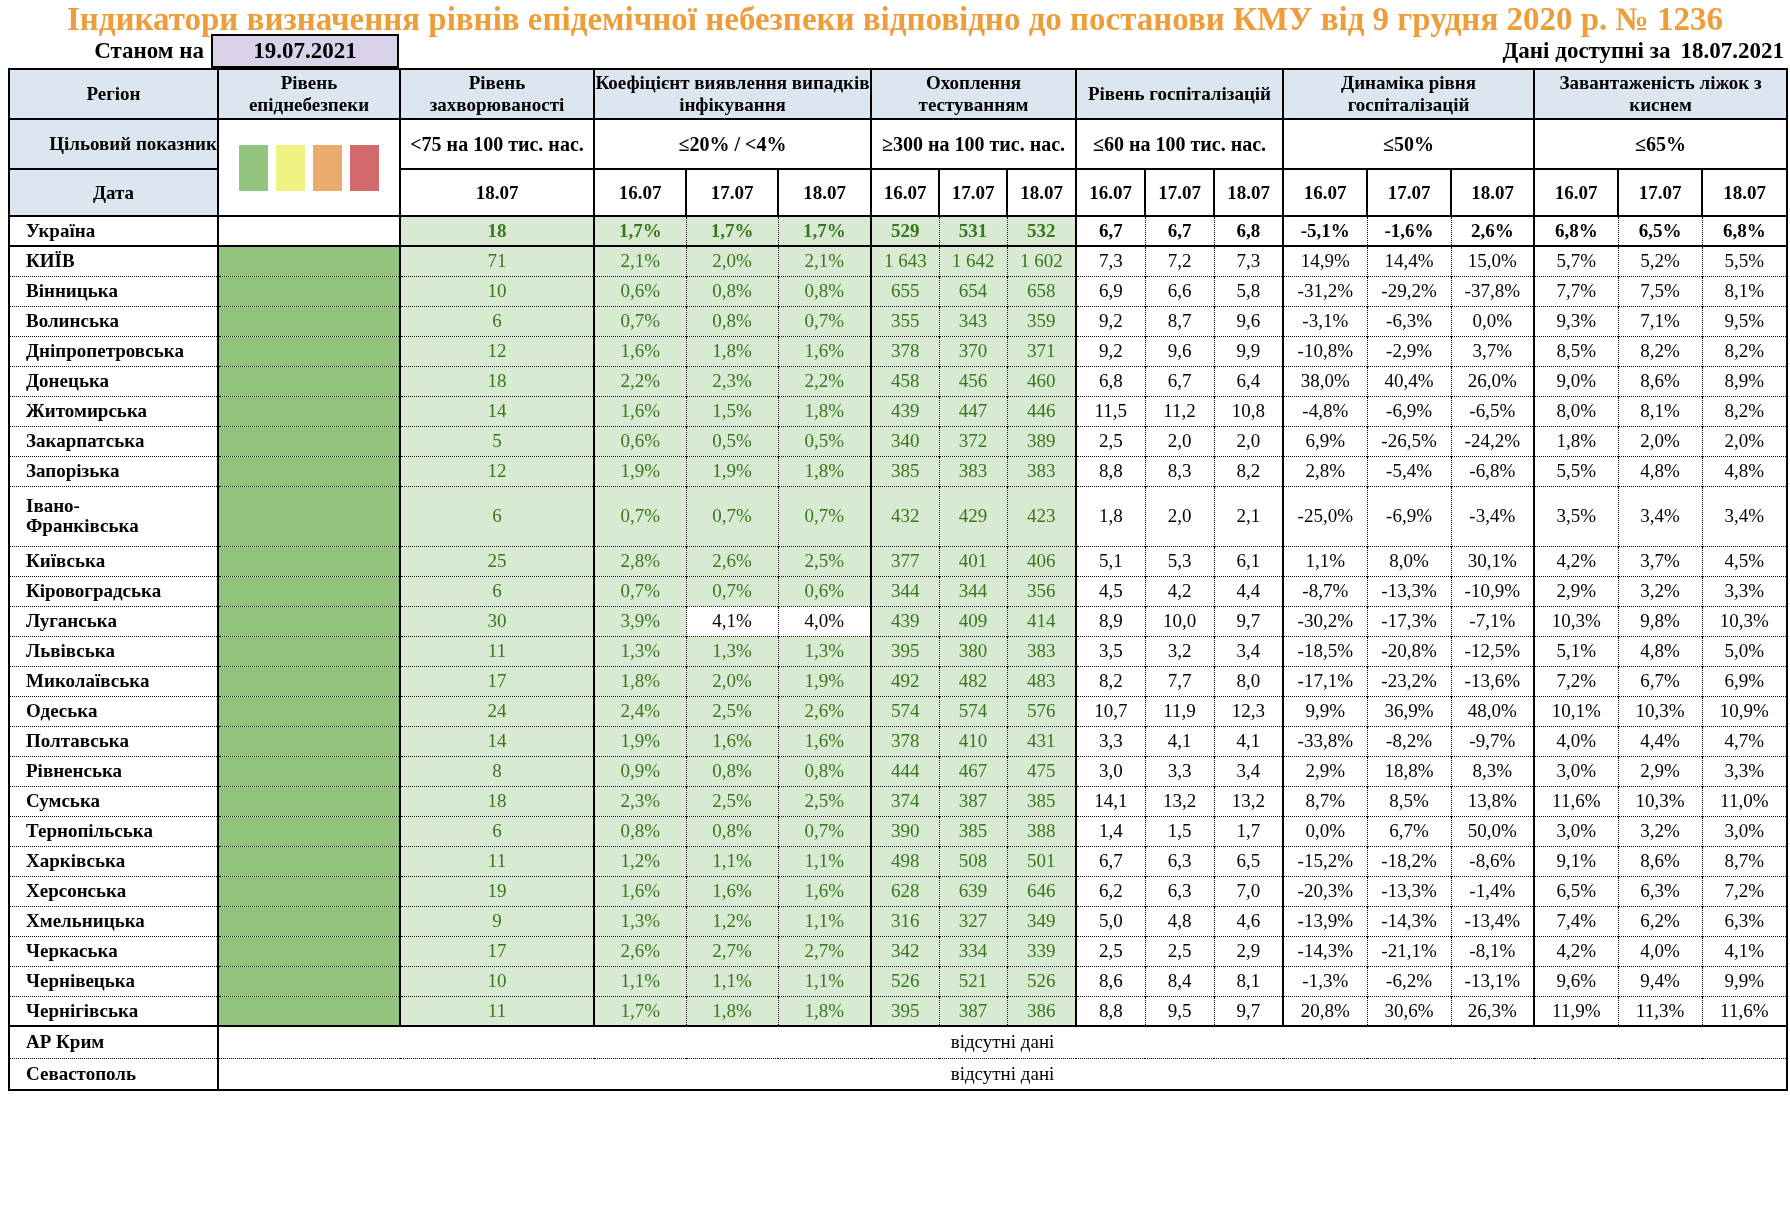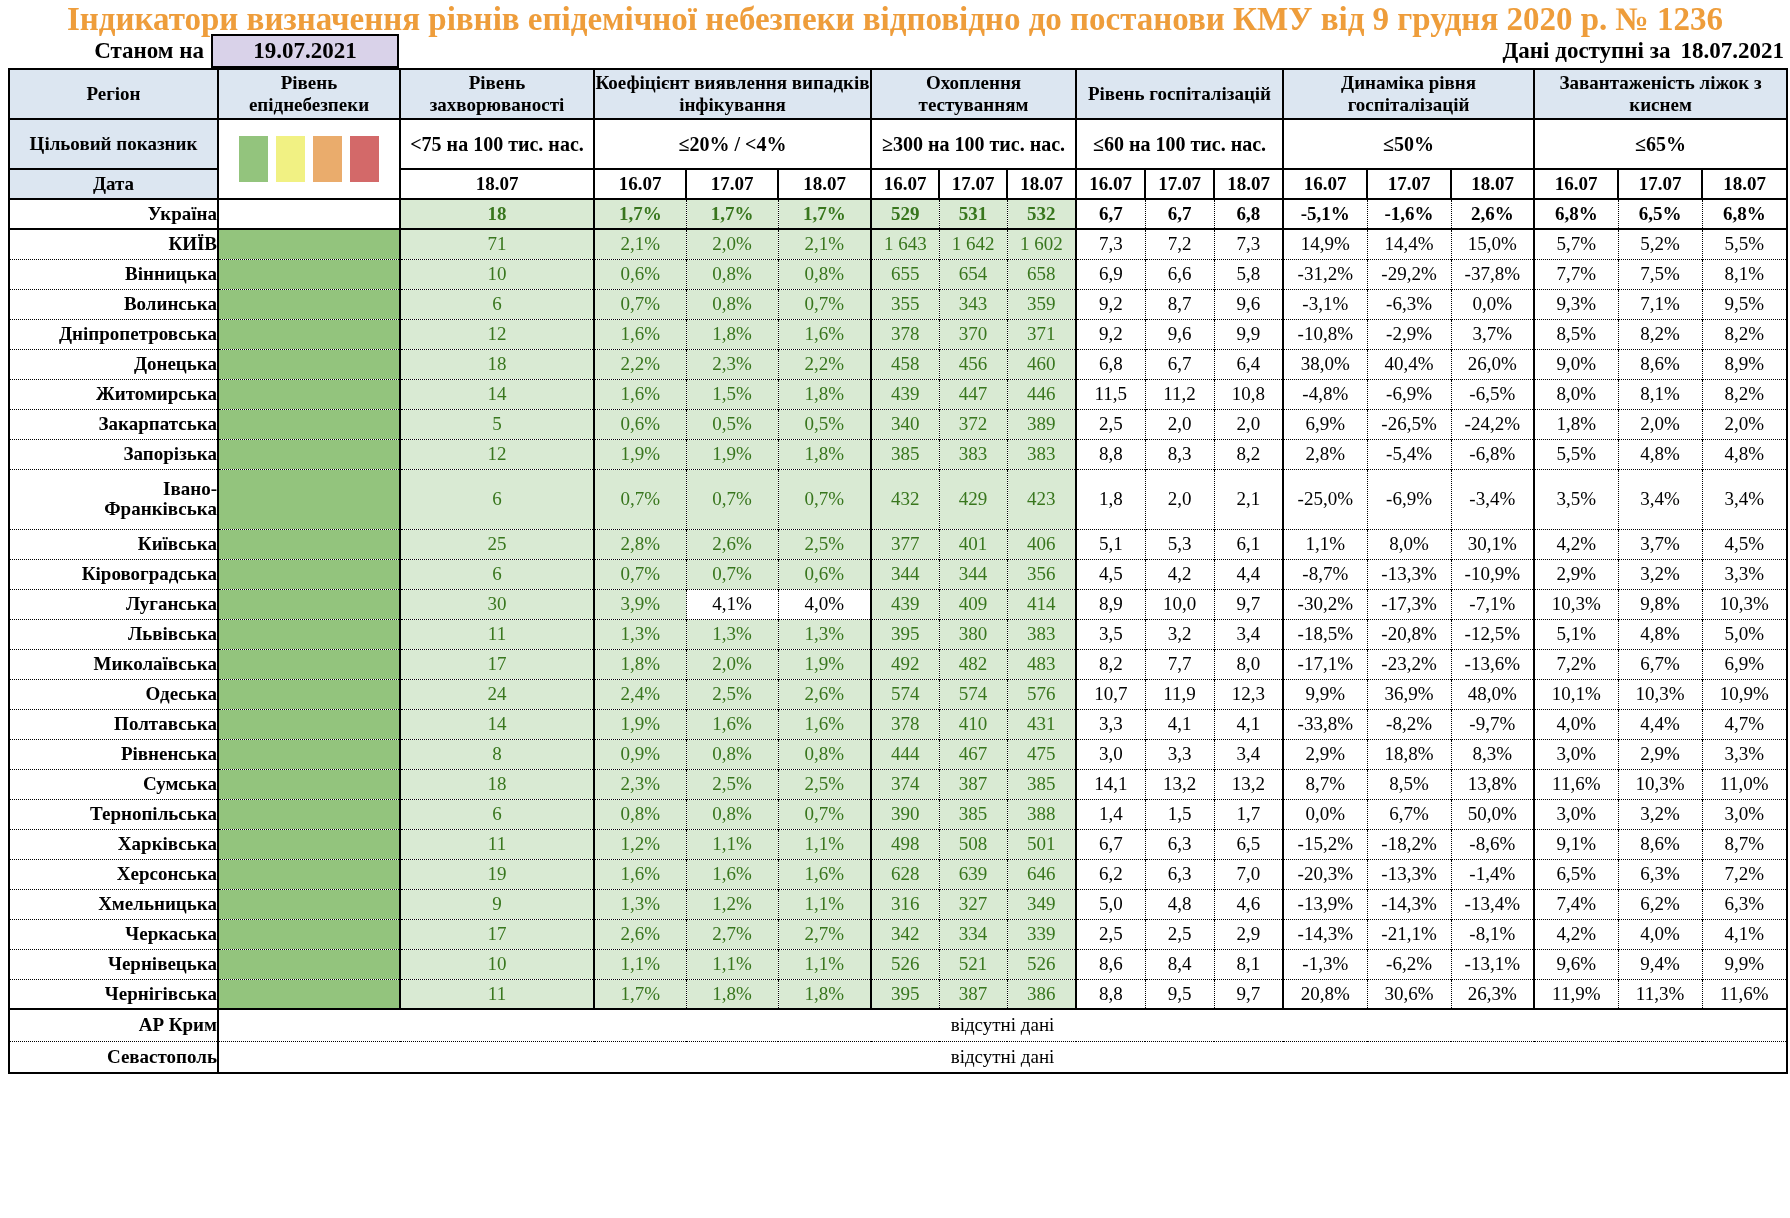--- a/index.html
+++ b/index.html
@@ -15,31 +15,31 @@
   .avail{position:absolute;top:38px;right:6px;font-size:23px;font-weight:bold;white-space:nowrap;}
   .avail .sp{display:inline-block;width:10px;}
   table{position:absolute;top:68px;left:8px;width:1778px;table-layout:fixed;
         border-collapse:collapse;border:2px solid #000;}
   td,th{padding:0;overflow:hidden;text-align:center;vertical-align:middle;
         font-size:19px;line-height:1.15;}
   thead th,thead td{border:2px solid #000;}
   thead .blue{background:var(--header-blue);font-weight:bold;}
   thead .tgt{background:#fff;font-weight:bold;font-size:20px;}
   thead .dt{background:#fff;font-weight:bold;}
-  .h1{height:50px;margin-top:48px;}.h2{height:50px;}.h3{height:30px;}
-  .left-pad{text-align:center;padding-left:0;margin-top:46px;}
+  .h1{height:50px;margin-top:48px;}.h2{height:50px;}.h3{height:47px;}
+  .left-pad{text-align:right;padding-left:0;margin-top:46px;}
   .legend-cell{background:#fff;}
   .sw{display:inline-block;width:29px;height:46px;margin:0 4px;vertical-align:middle;}
   tbody td{border-left:1px dotted #000;border-top:1px dotted #000;background:#fff;}
   tbody tr{height:30px;}
   tbody tr.tall{height:60px;}
   tbody tr.bold td{font-weight:bold;}
   tbody tr.st td{border-top:2px solid #000;}
   tbody tr.nd{height:32px;}
-  .c-region{text-align:right;padding-left:6px;font-weight:bold;border-left:none !important;
+  .c-region{text-align:left;padding-left:16px;font-weight:bold;border-left:none !important;
             white-space:pre-line;line-height:1.05;}
   .c-epi.epi-green{background:var(--epi-green);}
   td.g{background:var(--cell-green);color:var(--text-green);}
   td.k{background:#fff;color:#000;}
   td.bl{border-left:2px solid #000;}
   .nd-cell{background:#fff;font-size:19px;}
 </style>
 </head>
 <body>
 

